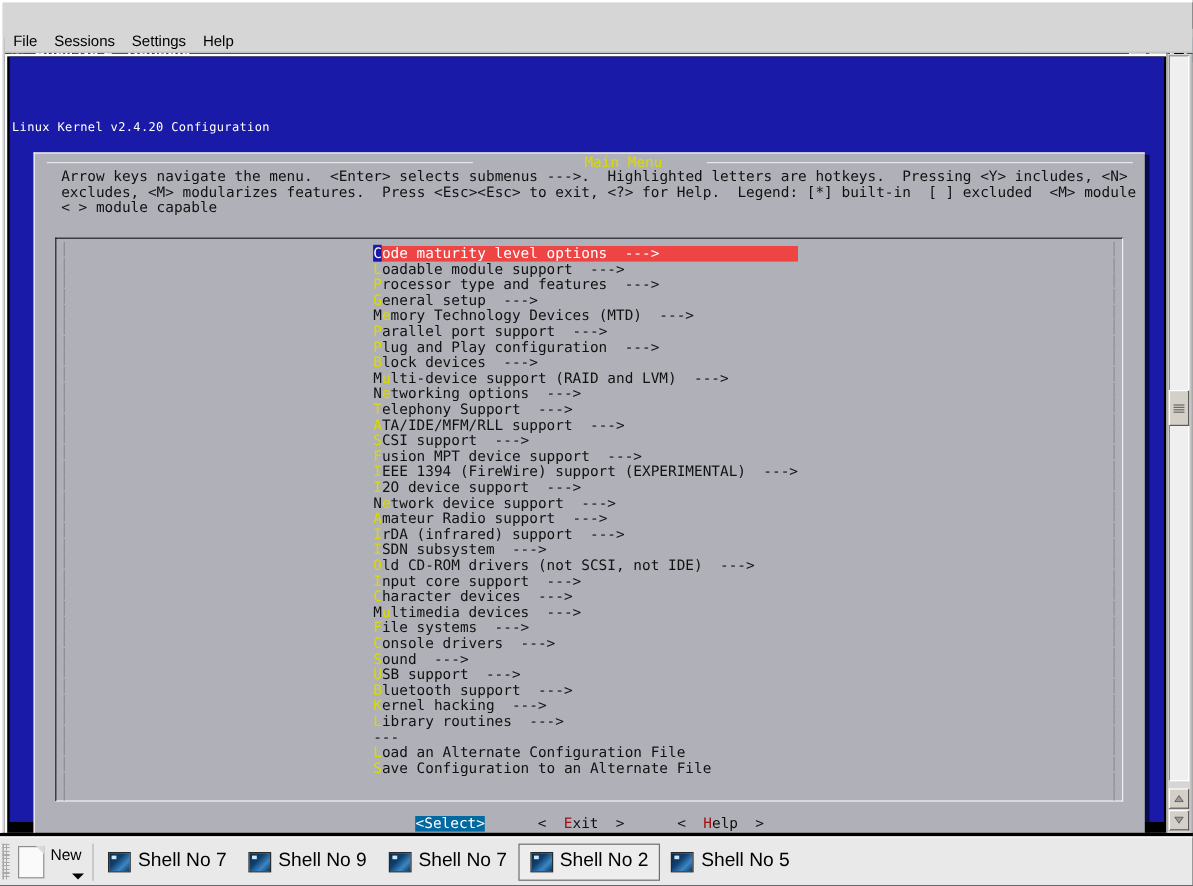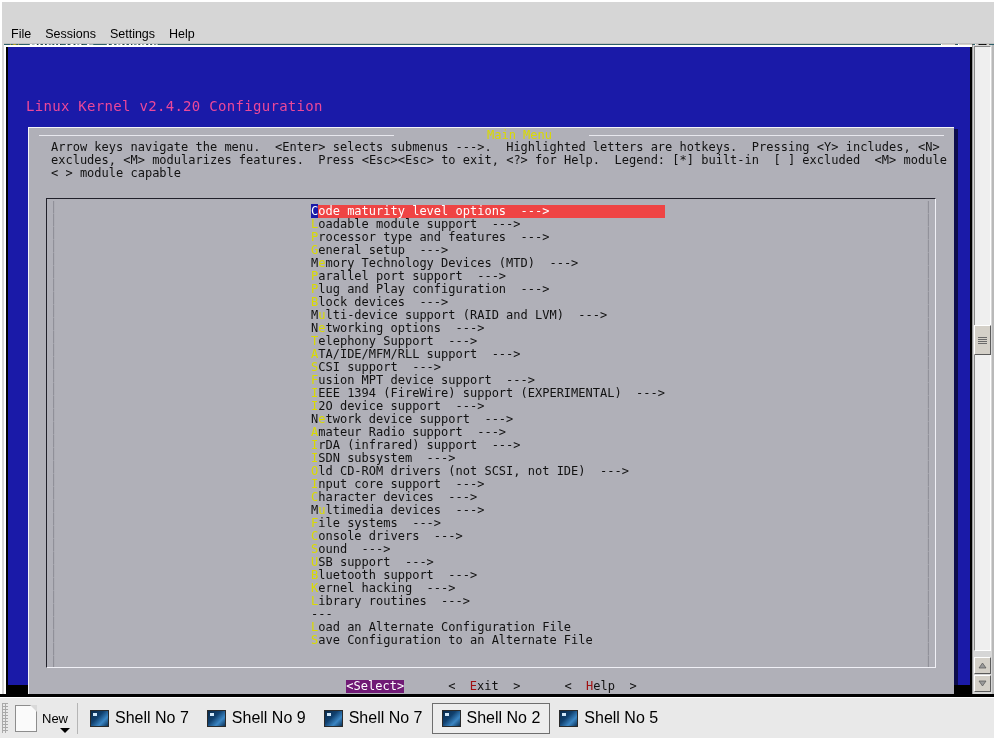--- a/index.html
+++ b/index.html
@@ -75,22 +75,22 @@
     box-sizing:border-box;
     border-left:2px solid #ffffff;
     border-top:2px solid #ffffff;
   }
   
   .blue-bg{
     position:absolute;left:2px;top:0px;width:962px;height:638px;
     background:#1a1aa8;
   }
   .kernel-title{
-    position:absolute;left:20px;top:53px;
-    color:#ec4899;font-size:14px;letter-spacing:0.3px;
+    position:absolute;left:4px;top:53px;
+    color:#ffffff;font-size:10px;letter-spacing:0.3px;
     font-family:"DejaVu Sans Mono","Liberation Mono",monospace;
     white-space:nowrap;
   }
 
   
   .dialog{
     position:absolute;left:22px;top:80px;width:926px;height:584px;
     background:#b0b0b8;
     border-top:1px solid #f4f4f8;
     border-left:1px solid #f4f4f8;
@@ -147,21 +147,21 @@
   .rail.right{right:3px;}
 
   
   .btnrow{
     position:absolute;left:0;top:552px;width:100%;
     display:flex;justify-content:center;gap:44px;
     font-family:"DejaVu Sans Mono","Liberation Mono",monospace;
     font-size:12px;
   }
   .dbtn{color:#111;white-space:pre;}
-  .dbtn.sel{background:#701a75;color:#ffffff;}
+  .dbtn.sel{background:#0369a1;color:#ffffff;}
   .dbtn .hk{color:#a01010;}
   .dbtn.sel .hk{color:#ffffff;}
 
   
   .scrollbar{
     width:20px;height:649px;background:#d6d6d6;position:relative;
     border-left:1px solid #9a9a9a;
     box-sizing:border-box;
   }
   .sb-trough{
@@ -200,21 +200,21 @@
     box-sizing:border-box;
   }
   .handle{
     width:6px;height:30px;margin:0 3px 0 2px;
     background:
       repeating-linear-gradient(to bottom,#9a9a9a 0 1px,transparent 1px 3px),
       repeating-linear-gradient(to right,#9a9a9a 0 1px,transparent 1px 3px);
     opacity:.8;flex:0 0 auto;
   }
   .newbtn{
-    display:flex;align-items:center;gap:5px;padding:3px 6px 3px 4px;
+    display:flex;gap:5px;padding:3px 6px 3px 4px;
     flex:0 0 auto;position:relative;
   }
   .page-icon{
     width:20px;height:25px;background:#fafafa;
     border:1px solid #8d8d8d;position:relative;flex:0 0 auto;
   }
   .page-icon:after{
     content:"";position:absolute;right:-1px;top:-1px;
     border-left:7px solid transparent;border-top:7px solid #d9d9d9;
   }

